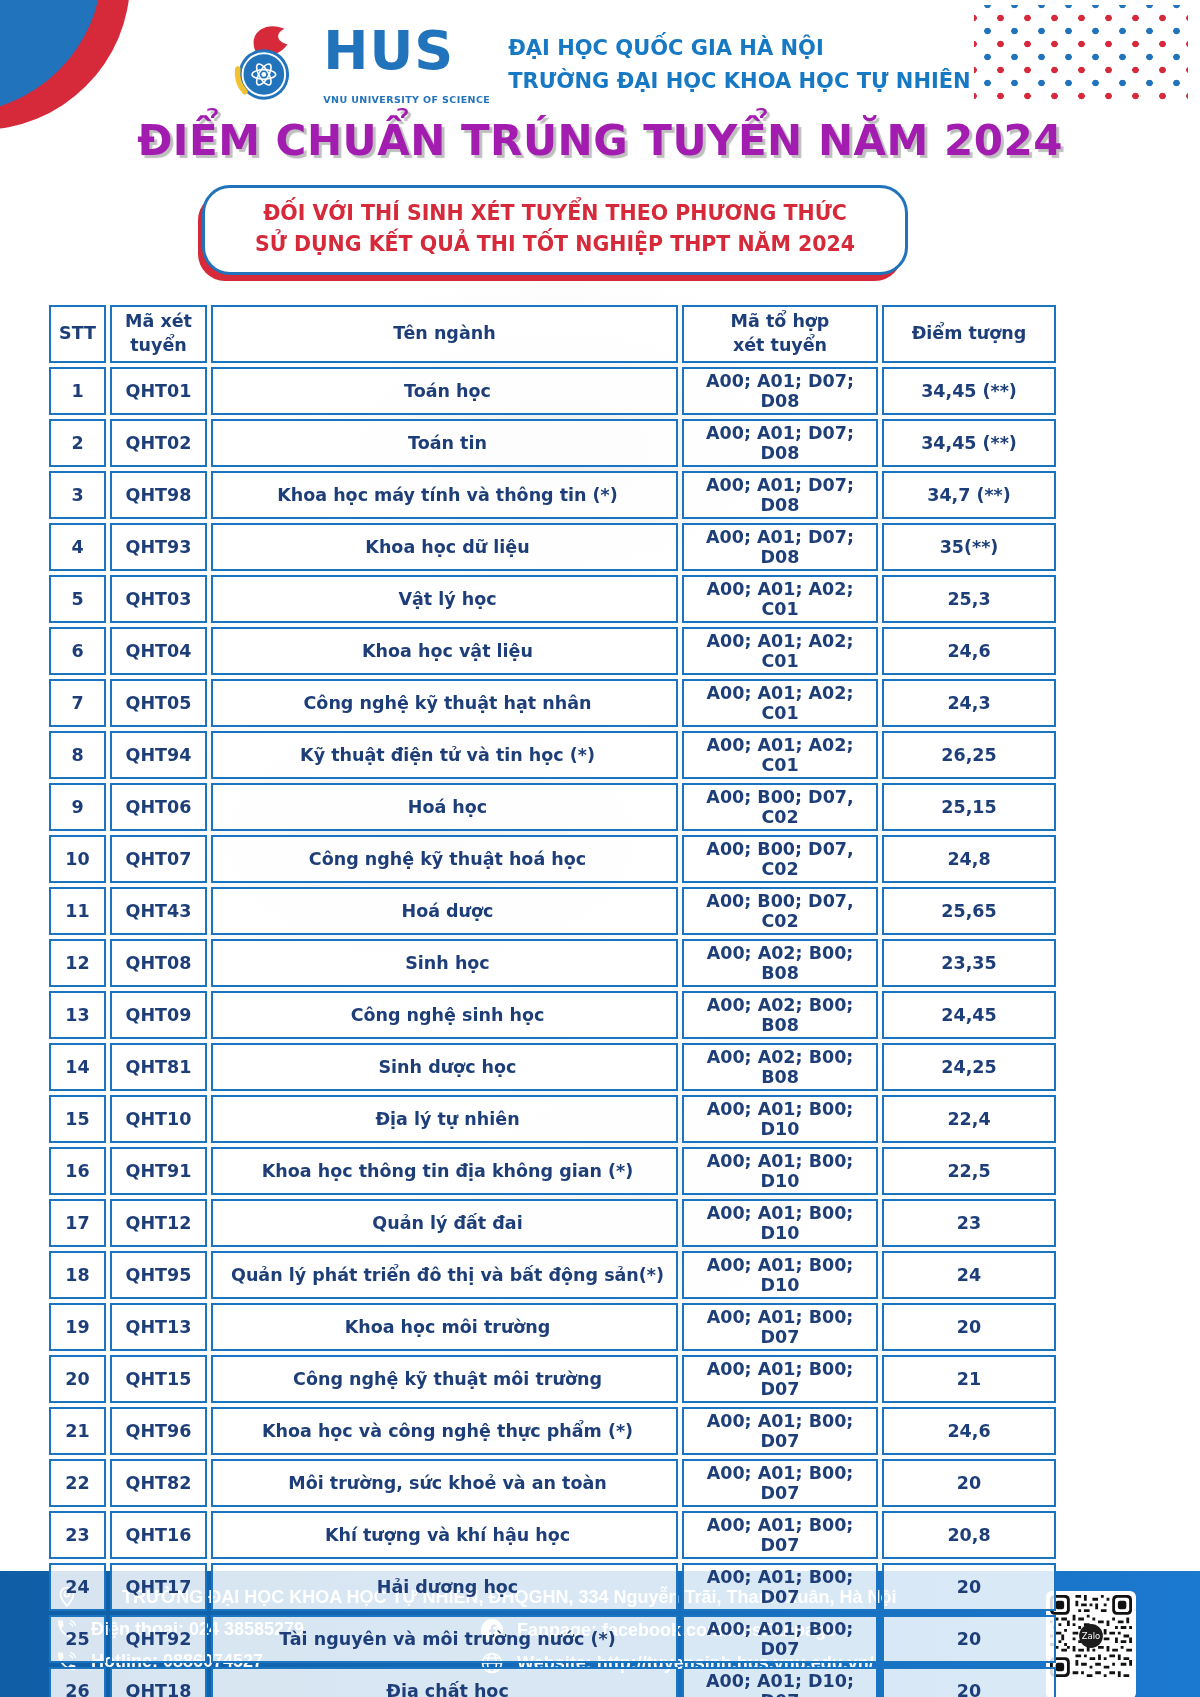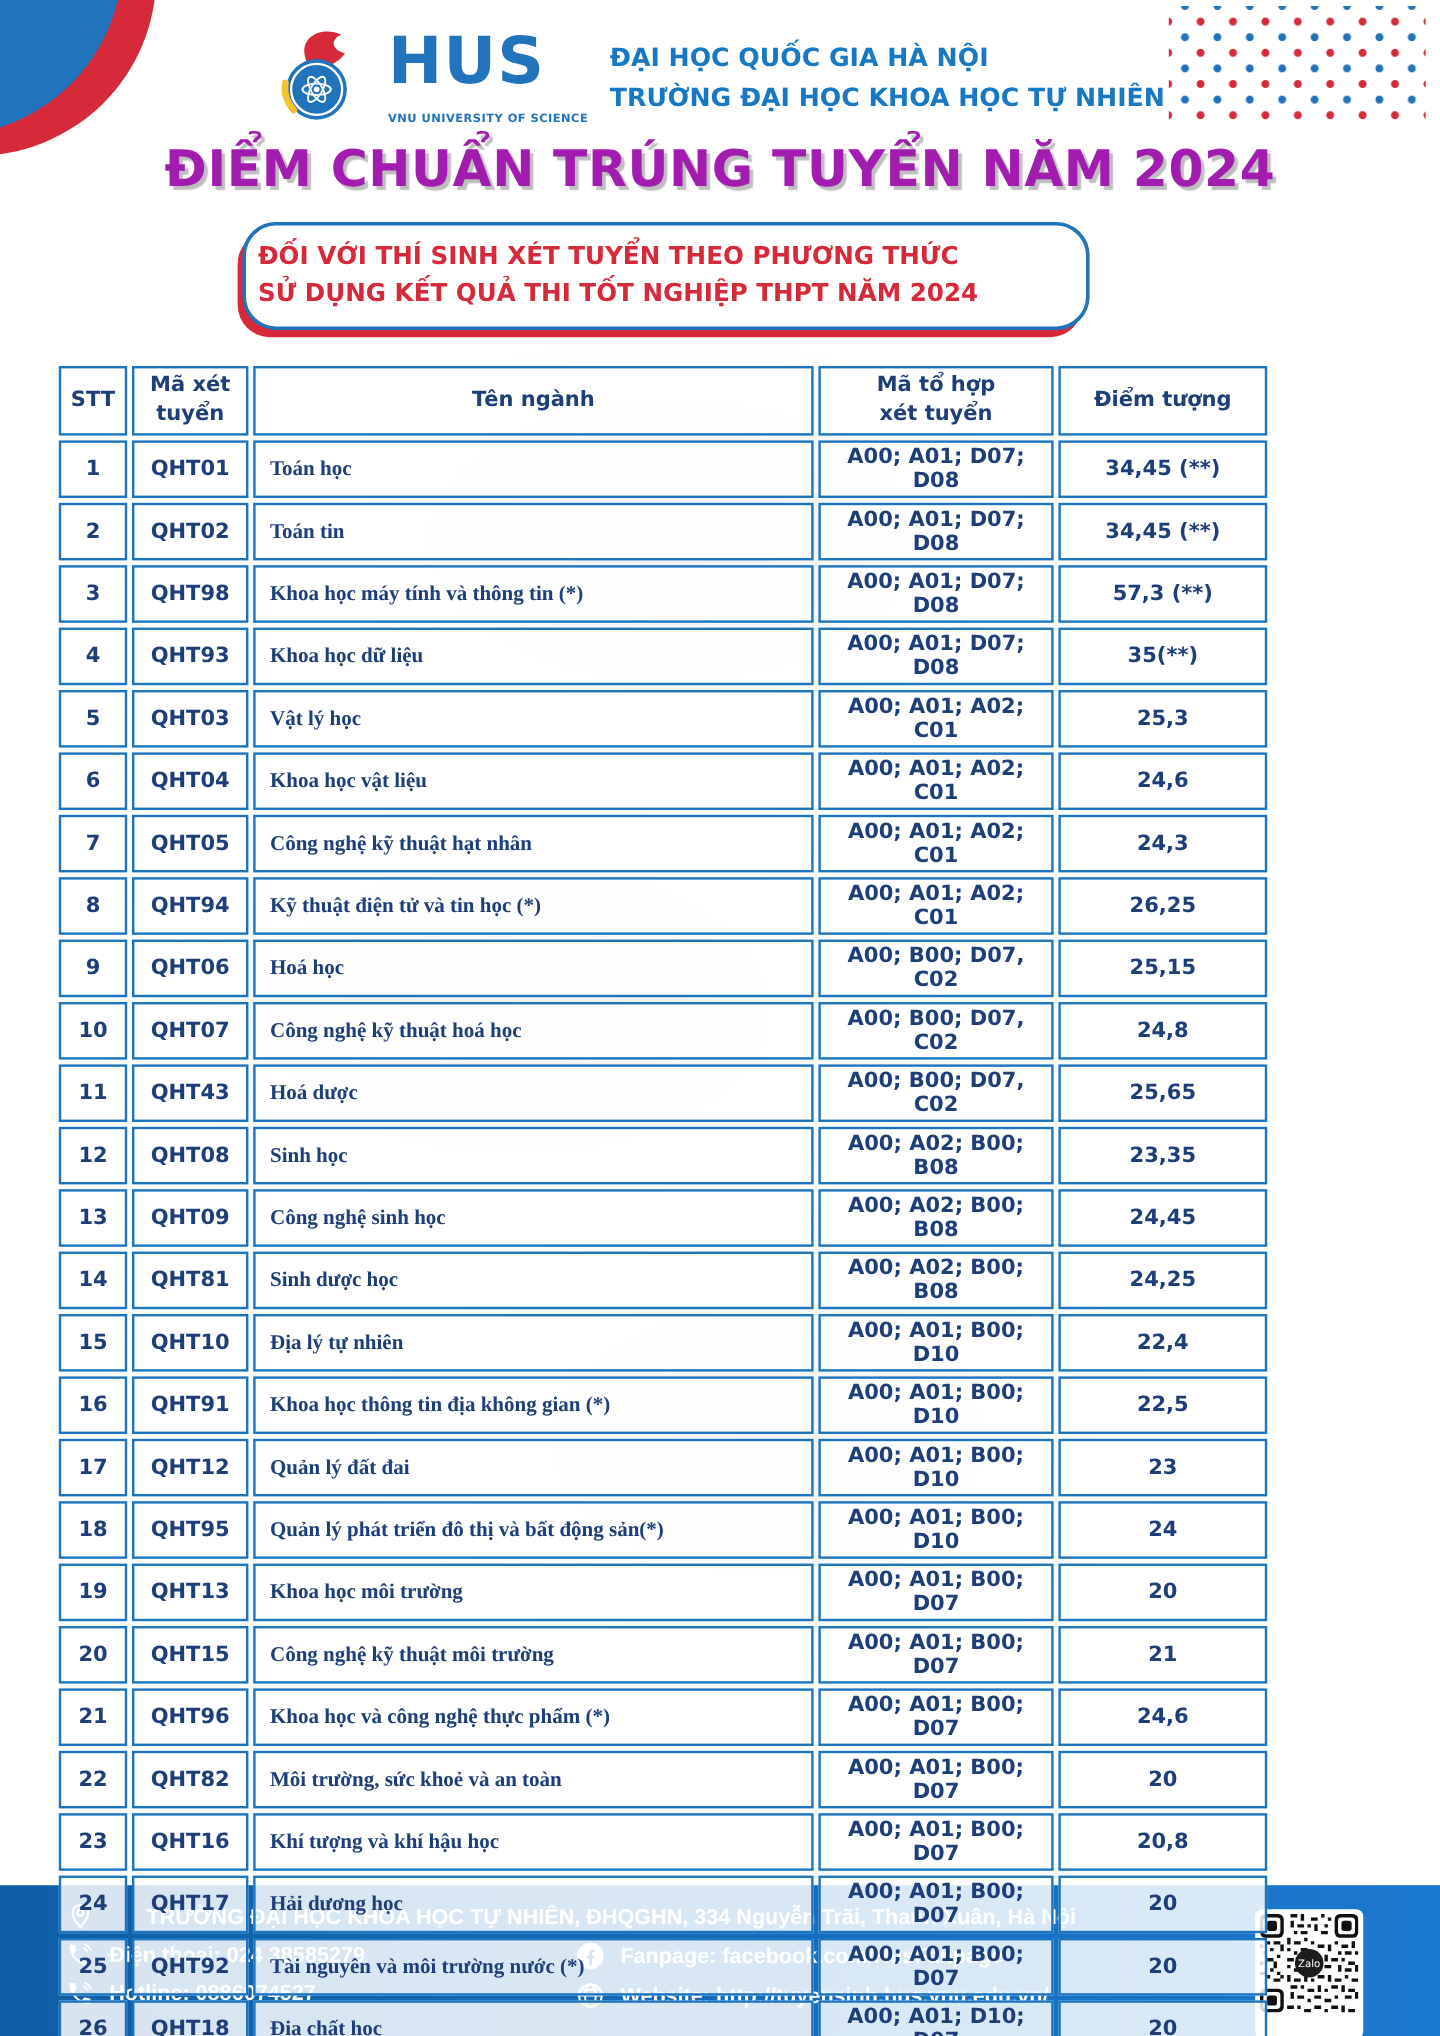--- a/index.html
+++ b/index.html
@@ -37,41 +37,41 @@
   
   .main-title{
     text-align:center;margin-top:10px;
     font-size:42px;font-weight:bold;color:#a21caf;letter-spacing:.5px;
     text-shadow:3px 3px 1px rgba(110,110,110,.45);
   }
   
   .subtitle-box{
     width:706px;margin:20px 0 0 202px;box-sizing:border-box;
     border:3.5px solid #2173bc;border-radius:28px;background:#fff;
-    padding:10px 10px 12px;text-align:left;
+    padding:10px 10px 12px;text-align:center;
     box-shadow:-5px 7px 0 -1px #d6293a;
     position:relative;z-index:2;
   }
   .subtitle-line{color:#d6293a;font-weight:bold;font-size:20.5px;line-height:1.5;}
   
   .table-wrap{margin:26px 0 0 45px;width:1015px;position:relative;z-index:2;}
   table.scores{border-collapse:separate;border-spacing:4px;table-layout:fixed;width:100%;}
   table.scores th, table.scores td{
     border:2.2px solid #1a74c0;background:rgba(255,255,255,.84);
     color:#1d3e78;box-sizing:border-box;
   }
   table.scores th{
     font-size:17.5px;font-weight:bold;height:58px;text-align:center;
     vertical-align:middle;white-space:pre-line;line-height:1.35;
   }
   table.scores td{
     font-size:17.5px;font-weight:bold;height:30px;padding:2px 6px;
     text-align:center;vertical-align:middle;
   }
-  table.scores td.major{text-align:left;padding-left:12px;font-family:Liberation Serif, serif;}
+  table.scores td.major{text-align:center;padding-left:12px;}
   col.c-stt{width:57px;} col.c-code{width:97px;} col.c-major{width:467px;}
   col.c-combo{width:196px;} col.c-score{width:auto;}
   
   .footer{
     position:absolute;left:0;bottom:0;width:1200px;height:126px;box-sizing:border-box;
     background:linear-gradient(90deg,#0f5ea6 0%,#1b79cf 100%);
     color:#fff;padding:14px 180px 10px 55px;
     font-family:"Liberation Sans","DejaVu Sans",sans-serif;
   }
   .f-item{display:flex;align-items:center;gap:13px;font-weight:bold;}
@@ -154,21 +154,21 @@
     <td class="major">Toán tin</td>
     <td>A00; A01; D07; D08</td>
     <td>34,45 (**)</td>
   </tr>
 
   <tr>
     <td>3</td>
     <td>QHT98</td>
     <td class="major">Khoa học máy tính và thông tin (*)</td>
     <td>A00; A01; D07; D08</td>
-    <td>57,3 (**)</td>
+    <td>34,7 (**)</td>
   </tr>
 
   <tr>
     <td>4</td>
     <td>QHT93</td>
     <td class="major">Khoa học dữ liệu</td>
     <td>A00; A01; D07; D08</td>
     <td>35(**)</td>
   </tr>
 

